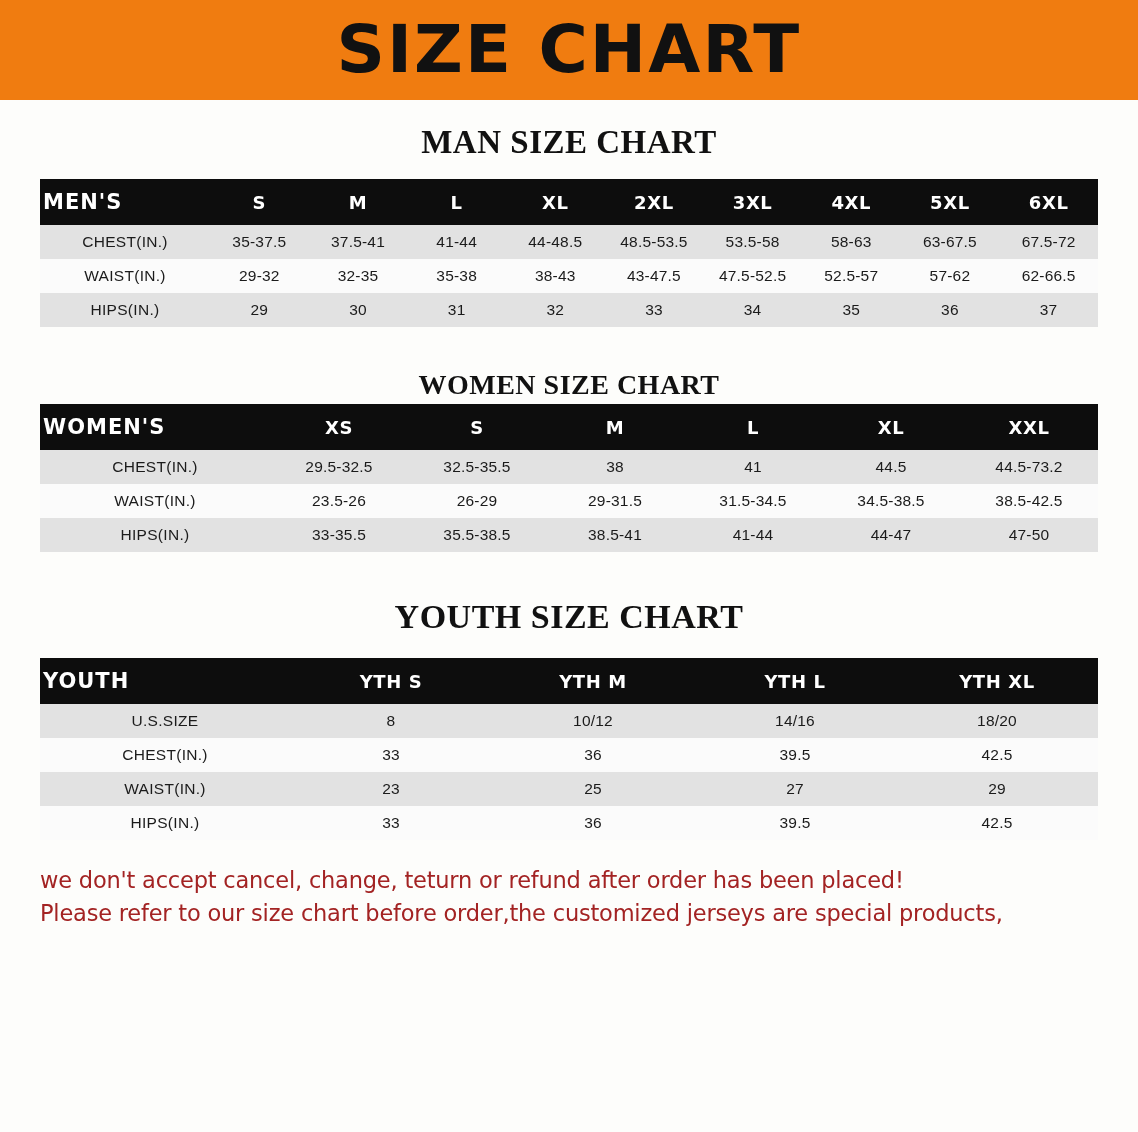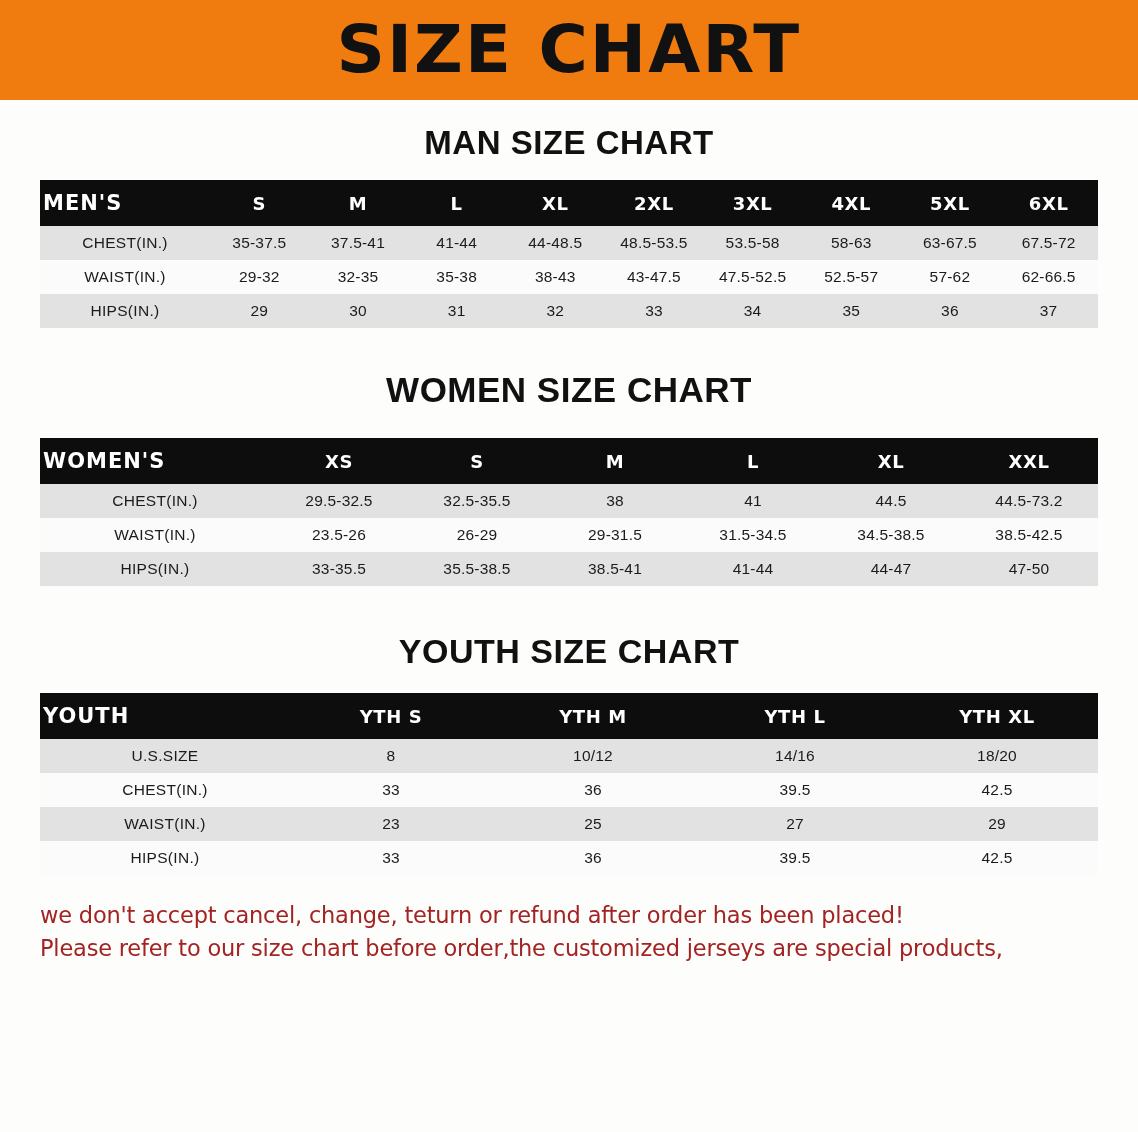--- a/index.html
+++ b/index.html
@@ -36,28 +36,28 @@
     font-size: 66px;
     letter-spacing: 2px;
     color: #111111;
     line-height: 1;
     transform: scaleX(1.02);
   }
 
   
   .section-heading {
     text-align: center;
-    font-family: Liberation Sans, sans-serif;
+    font-family: Liberation Serif, serif;
     font-weight: bold;
     font-size: 33px;
     letter-spacing: 0.5px;
     color: #111111;
   }
   .heading-man   { margin-top: 24px; margin-bottom: 18px; }
-  .heading-women { margin-top: 42px; margin-bottom: 28px; font-size: 35px; text-align: center;}
+  .heading-women { margin-top: 42px; margin-bottom: 3px; font-size: 28px; text-align: center;}
   .heading-youth { margin-top: 46px; margin-bottom: 22px; font-size: 34px;}
 
   
   .table-wrap {
     margin: 0 40px;
   }
   table.size-table {
     width: 1058px;
     border-collapse: collapse;
     table-layout: fixed;

